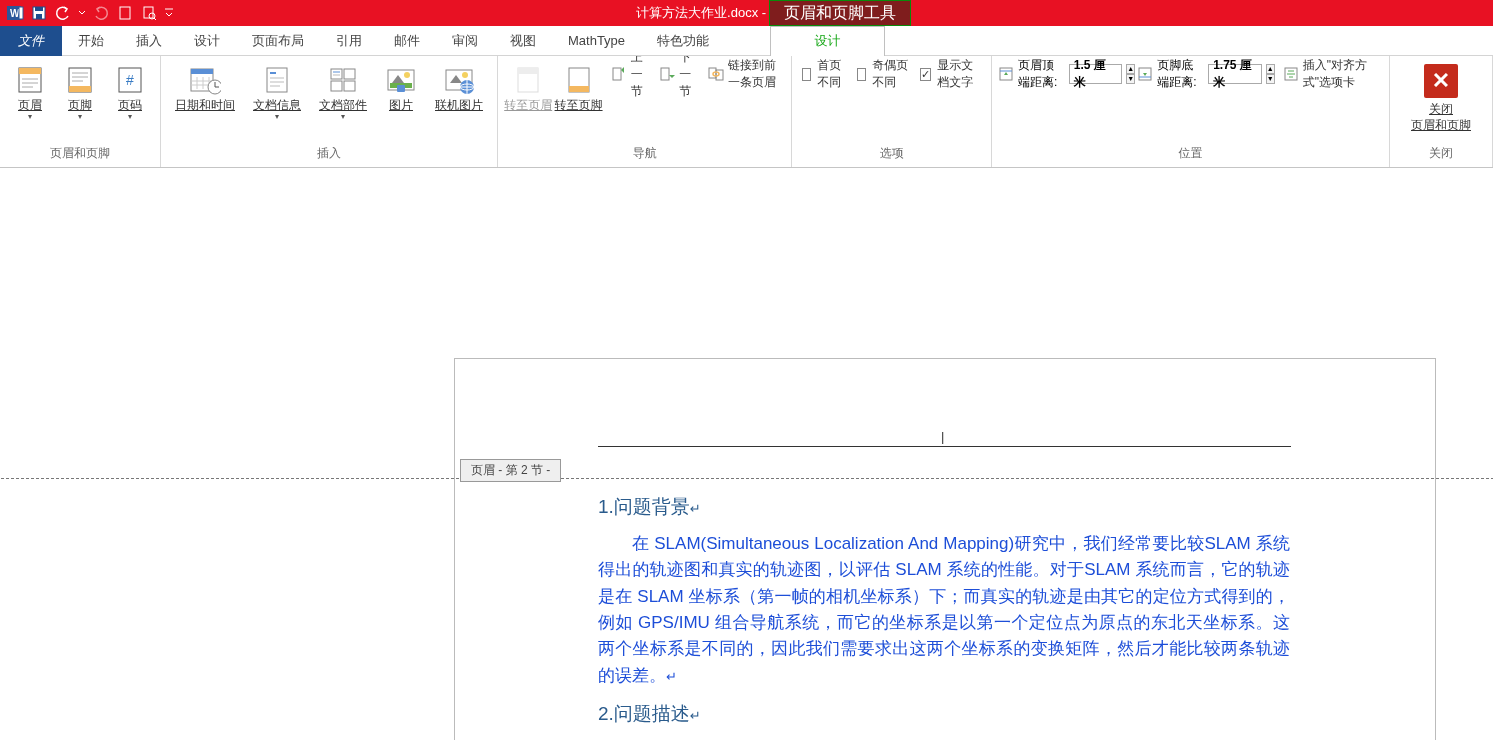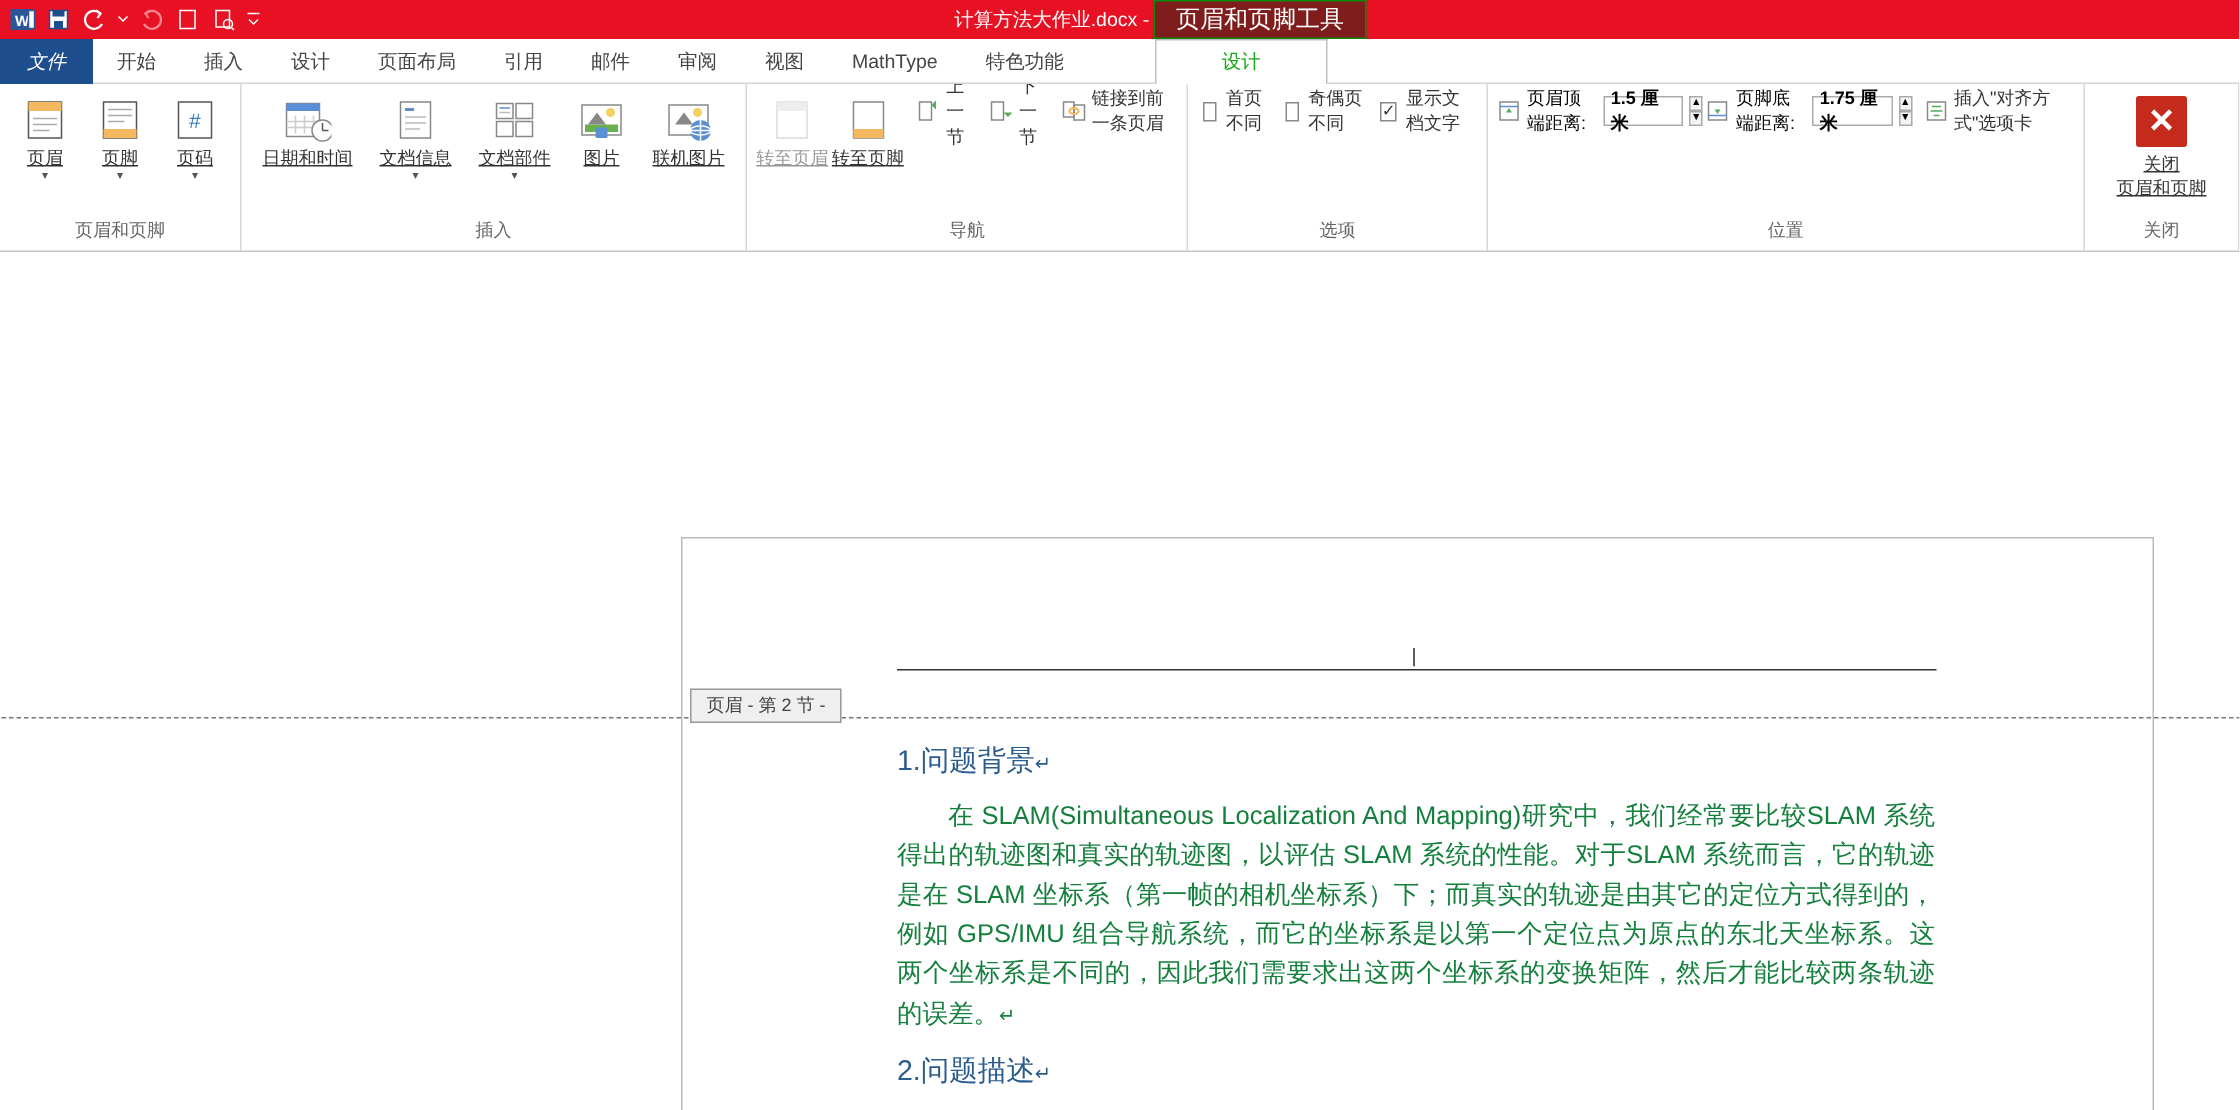--- a/index.html
+++ b/index.html
@@ -46,21 +46,21 @@
     .close-btn { display:flex; flex-direction:column; align-items:center; padding: 4px 12px; cursor:pointer; }
     .close-x { width: 34px; height: 34px; background: #c42b1c; color:#fff; display:flex; align-items:center; justify-content:center; font-size: 22px; font-weight:bold; border-radius: 2px; }
     
     
     .doc-area { position: absolute; top: 168px; left: 0; right: 0; bottom: 0; background: #fff; overflow: hidden; }
     .page { position: absolute; background: #fff; border: 1px solid #bbb; }
     .page1 { left: 454px; top: 0; width: 982px; height: 168px; border-top: none; }
     .page2 { left: 454px; top: 190px; width: 982px; height: 560px; }
     .hf-dash { position: absolute; height: 0; border-top: 1px dashed #777; }
     .hf-tag { position: absolute; background: #efefef; border: 1px solid #999; font-size: 12px; padding: 2px 10px; color: #444; }
-    .doc-text { position: absolute; font-family: SimSun, serif; color: #15803d; }
+    .doc-text { position: absolute; font-family: SimSun, serif; color: #1d4ed8; }
     .h1 { font-size: 19px; color: #2a5b8c; }
     .body-text { font-size: 17px; line-height: 1.55; text-align: justify; width: 692px; }
     .cursor-mark { position:absolute; font-size: 13px; color:#333; }
     .header-line { position:absolute; height:0; border-top: 1px solid #333; }
   </style>
 </head>
 <body>
 
 <div class="title-bar">
   <div class="qat">

